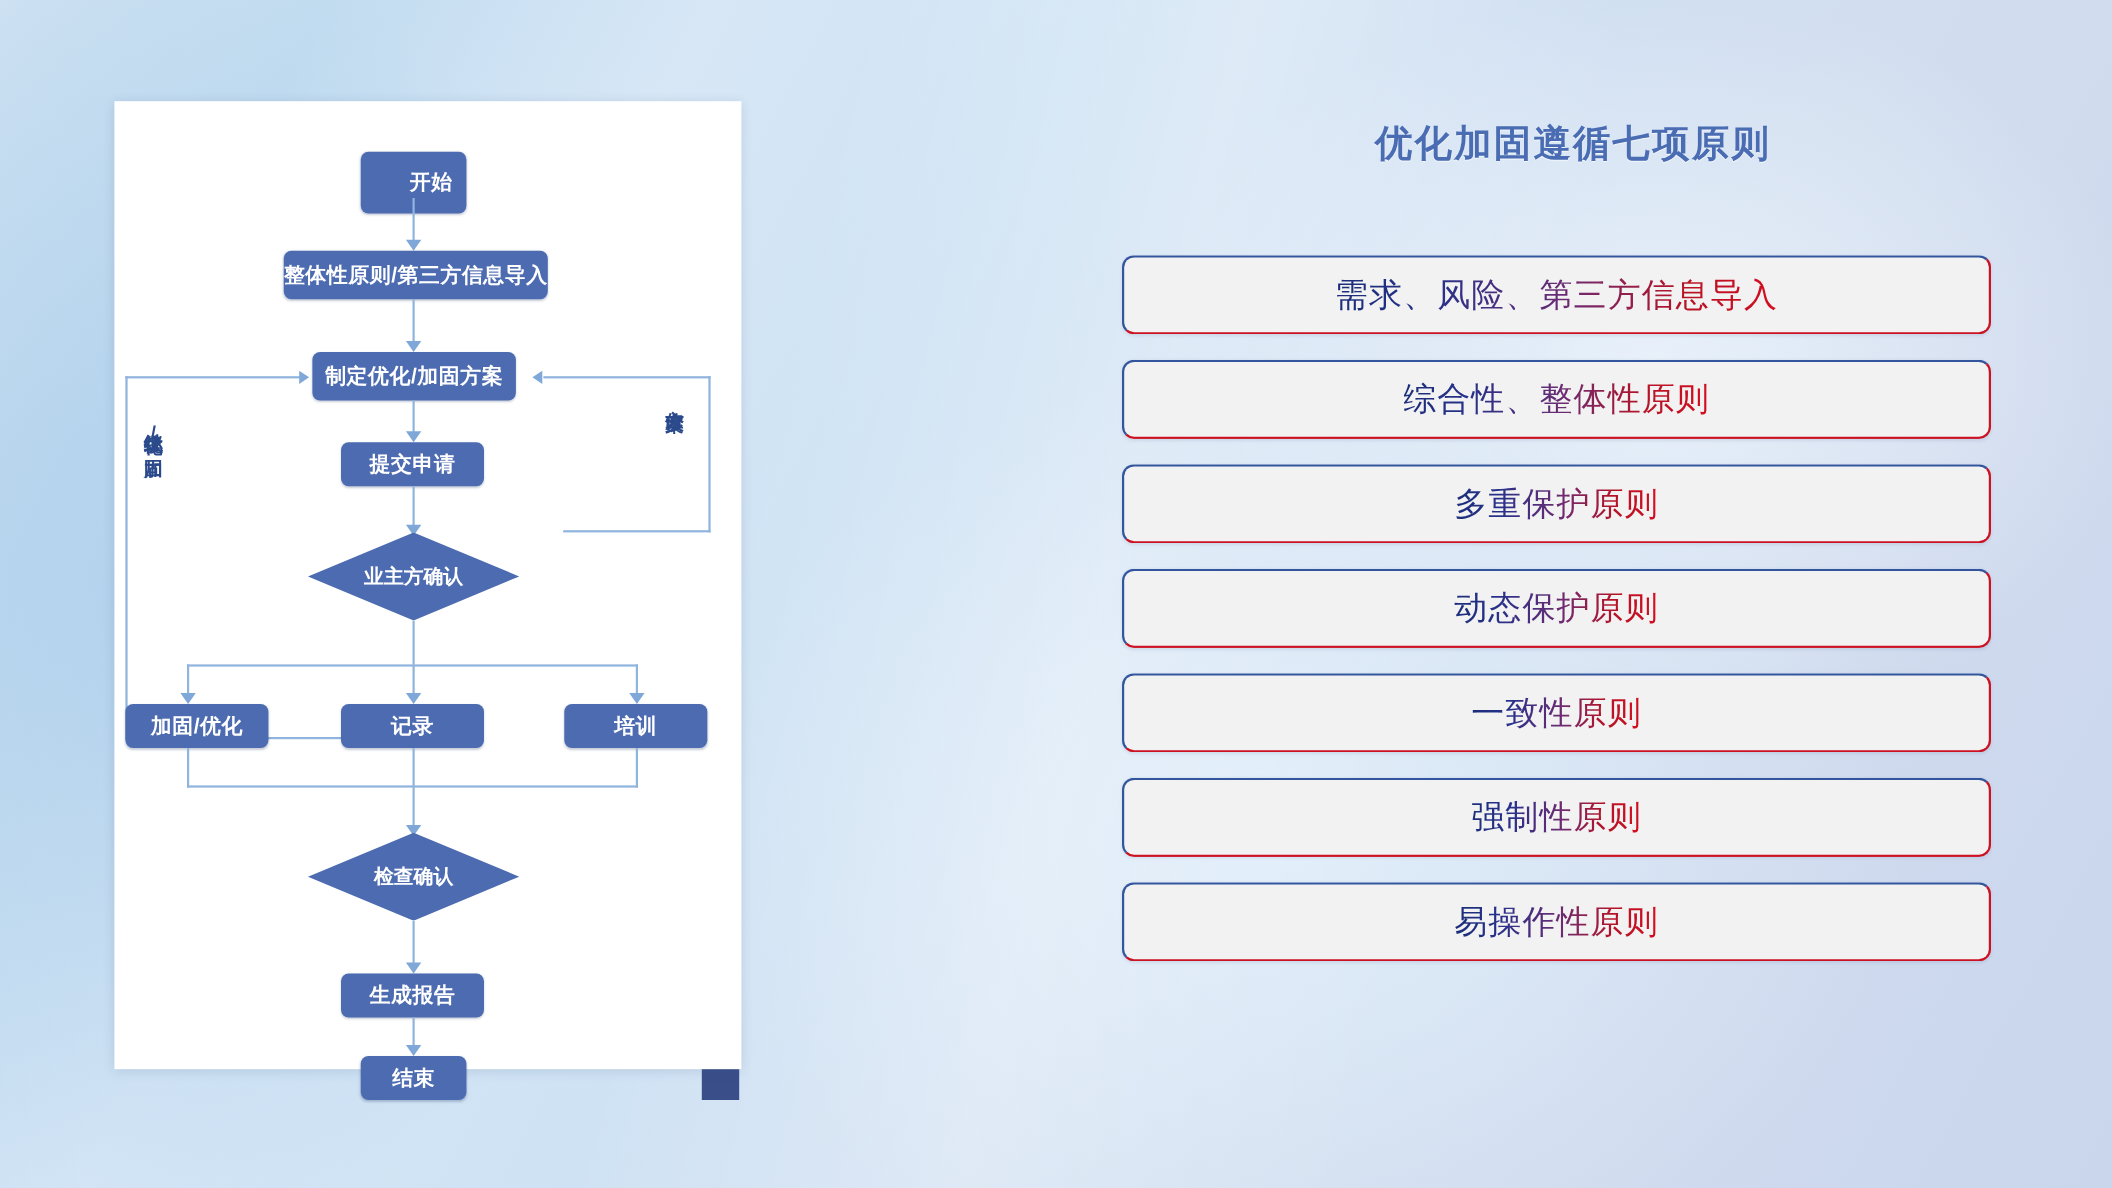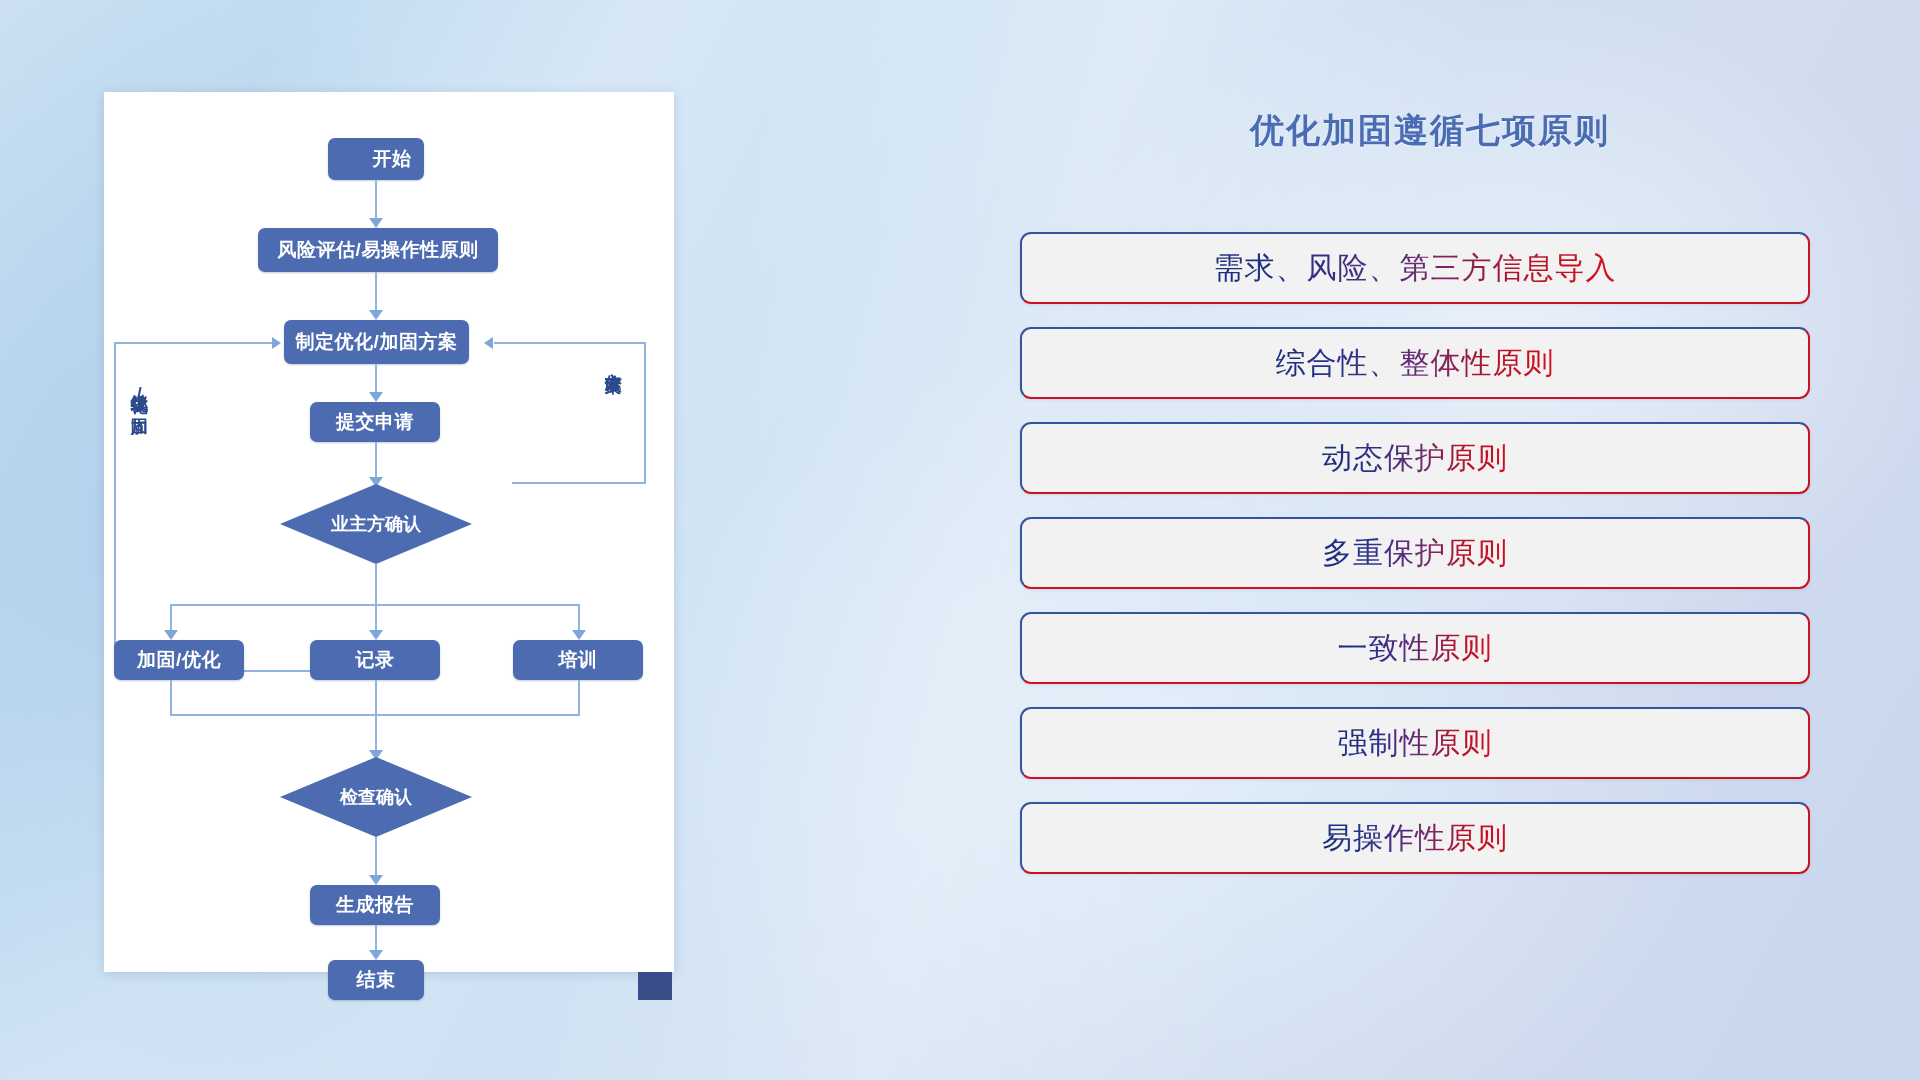--- a/index.html
+++ b/index.html
@@ -150,28 +150,28 @@
 </style>
 </head>
 <body>
 
 <div id="slide">
 
   <div id="accent-block"></div>
 
   <div id="chart-card">
 
-    <div class="fc-box" style="left:224px; top:46px; width:96px; height:42px;padding-left:32px;">
+    <div class="fc-box" style="left:224px; top:46px; width:96px; height:56px;padding-left:32px;">
       <span>开始</span>
     </div>
     <div class="fc-line fc-vline" style="left:271px; top:88px; height:40px;"></div>
     <div class="fc-arrow" style="left:265px; top:126px;"></div>
 
     <div class="fc-box" style="left:154px; top:136px; width:240px; height:44px;">
-      <span>风险评估/易操作性原则</span>
+      <span>整体性原则/第三方信息导入</span>
     </div>
     <div class="fc-line fc-vline" style="left:271px; top:180px; height:40px;"></div>
     <div class="fc-arrow" style="left:265px; top:218px;"></div>
 
     <div class="fc-box" style="left:180px; top:228px; width:185px; height:44px;">
       <span>制定优化/加固方案</span>
     </div>
 
     <div class="fc-line fc-vline" style="left:10px; top:250px; height:330px;"></div>
     <div class="fc-line fc-hline" style="left:10px; top:250px; width:160px;"></div>
@@ -251,28 +251,28 @@
 
       <div class="pcard">
         <span class="pcard-text">需求、风险、第三方信息导入</span>
       </div>
 
       <div class="pcard">
         <span class="pcard-text">综合性、整体性原则</span>
       </div>
 
       <div class="pcard">
+        <span class="pcard-text">多重保护原则</span>
+      </div>
+
+      <div class="pcard">
         <span class="pcard-text">动态保护原则</span>
       </div>
 
       <div class="pcard">
-        <span class="pcard-text">多重保护原则</span>
-      </div>
-
-      <div class="pcard">
         <span class="pcard-text">一致性原则</span>
       </div>
 
       <div class="pcard">
         <span class="pcard-text">强制性原则</span>
       </div>
 
       <div class="pcard">
         <span class="pcard-text">易操作性原则</span>
       </div>

